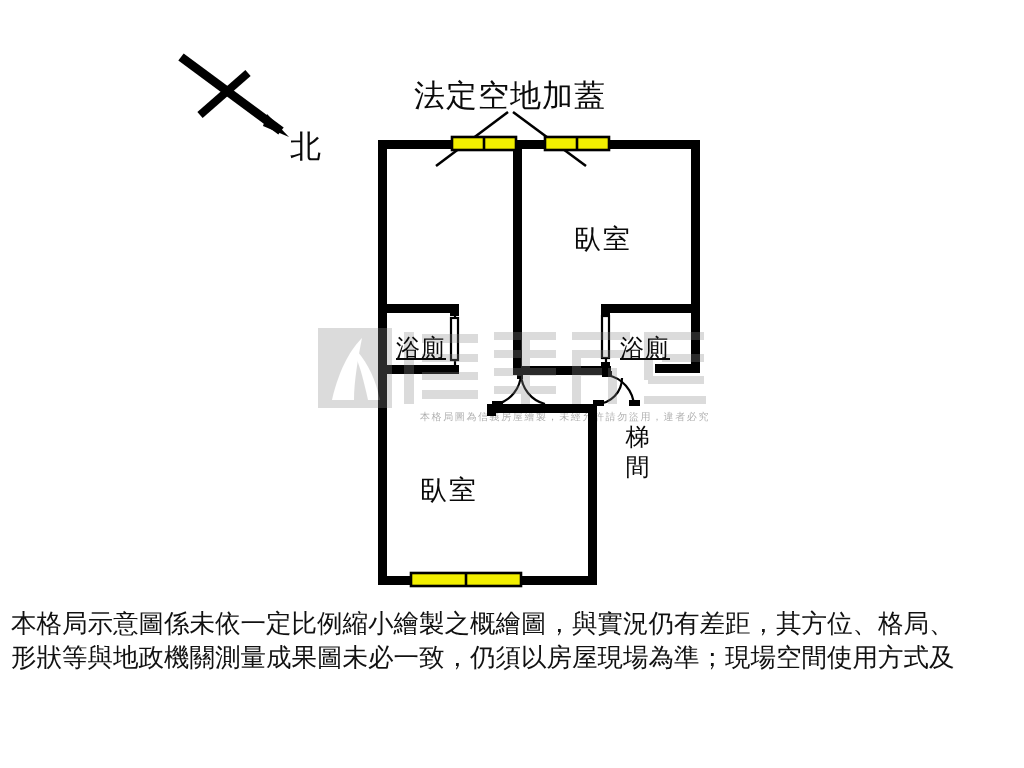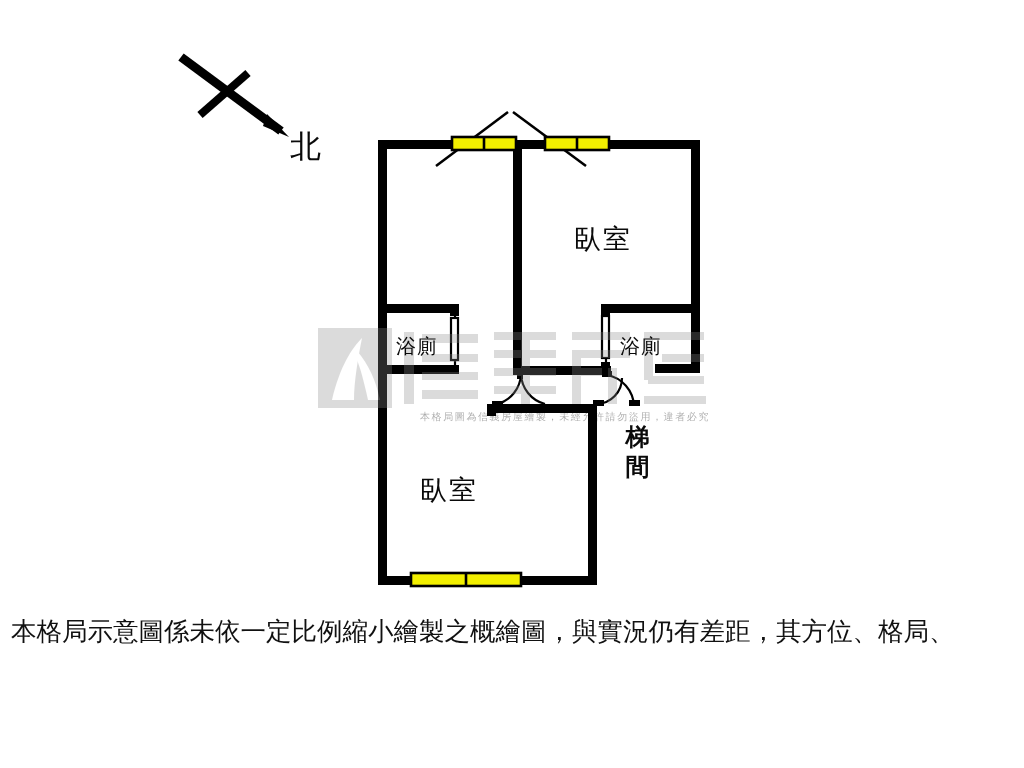--- a/index.html
+++ b/index.html
@@ -41,22 +41,23 @@
     letter-spacing: 1px;
   }
   .lbl-north {
     font-size: 31px;
   }
   .lbl-room-big {
     font-size: 27px;
     letter-spacing: 2px;
   }
   .lbl-room-small {
-    font-size: 20px;
+    font-size: 24px;
     letter-spacing: 1px;
+    text-decoration: underline;
   }
   .lbl-stair {
     font-size: 24px;
     line-height: 1.25;
     text-align: center;
     white-space: normal;
     width: 1.3em;
   }
   
   .watermark {
@@ -87,21 +88,20 @@
     position: absolute;
     left: 11px;
     top: 607px;
     width: 1004px;
     font-family: "DejaVu Serif", "Liberation Serif", serif;
     font-size: 25.5px;
     line-height: 1.33;
     color: #111;
     text-align: justify;
     text-justify: inter-character;
-    margin-top: 8px;
   }
   .disclaimer p {
     margin: 0;
     white-space: nowrap;
   }
 </style>
 </head>
 <body>
 
 <div id="stage">
@@ -229,30 +229,32 @@
 
       <rect x="326" y="4" width="60" height="8"></rect>
       <rect x="326" y="4" width="9" height="48"></rect>
       <rect x="344" y="26" width="42" height="8"></rect>
       <rect x="330" y="48" width="56" height="8"></rect>
       <rect x="326" y="68" width="62" height="8"></rect>
     </g>
   </svg>
   <div class="wm-text">本格局圖為信義房屋繪製，未經允許請勿盜用，違者必究</div>
 
+  <div class="plan-label lbl-title" style="left:414px; top:80px;">法定空地加蓋</div>
 
   <div class="plan-label lbl-north" style="left:290px; top:131px;">北</div>
 
   <div class="plan-label lbl-room-big" style="left:574px; top:225px;">臥室</div>
 
   <div class="plan-label lbl-room-small" style="left:396px; top:336px;">浴廁</div>
 
   <div class="plan-label lbl-room-small" style="left:620px; top:336px;">浴廁</div>
 
   <div class="plan-label lbl-room-big" style="left:420px; top:476px;">臥室</div>
 
-  <div class="plan-label lbl-stair" style="left:622px; top:422px;font-weight:bold;">梯間</div>
+  <div class="plan-label lbl-stair" style="left:622px; top:422px;">梯間</div>
 
   <div class="disclaimer">
     <p>本格局示意圖係未依一定比例縮小繪製之概繪圖，與實況仍有差距，其方位、格局、</p>
+    <p>形狀等與地政機關測量成果圖未必一致，仍須以房屋現場為準；現場空間使用方式及</p>
   </div>
 
 </div>
 
 </body></html>

